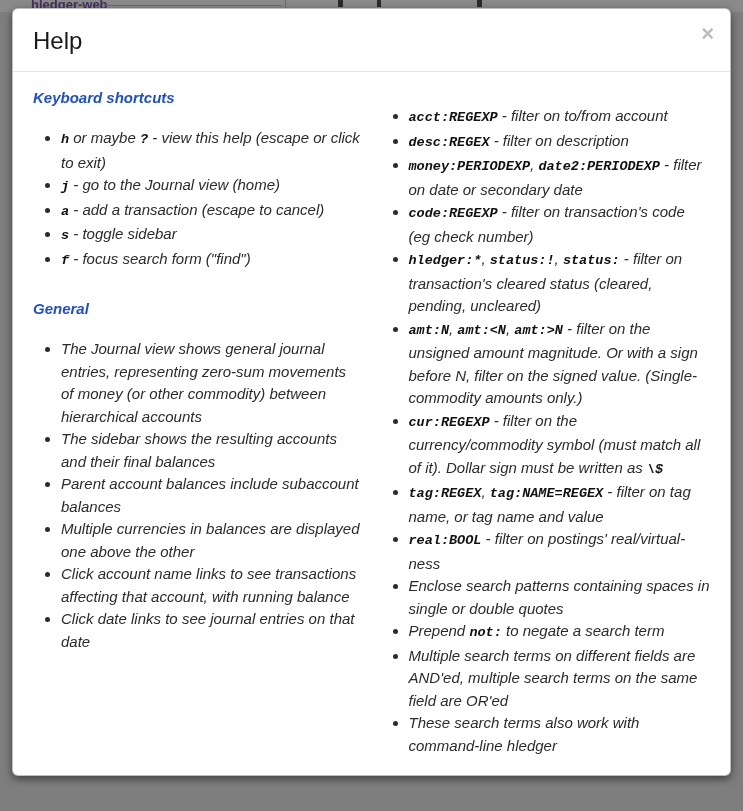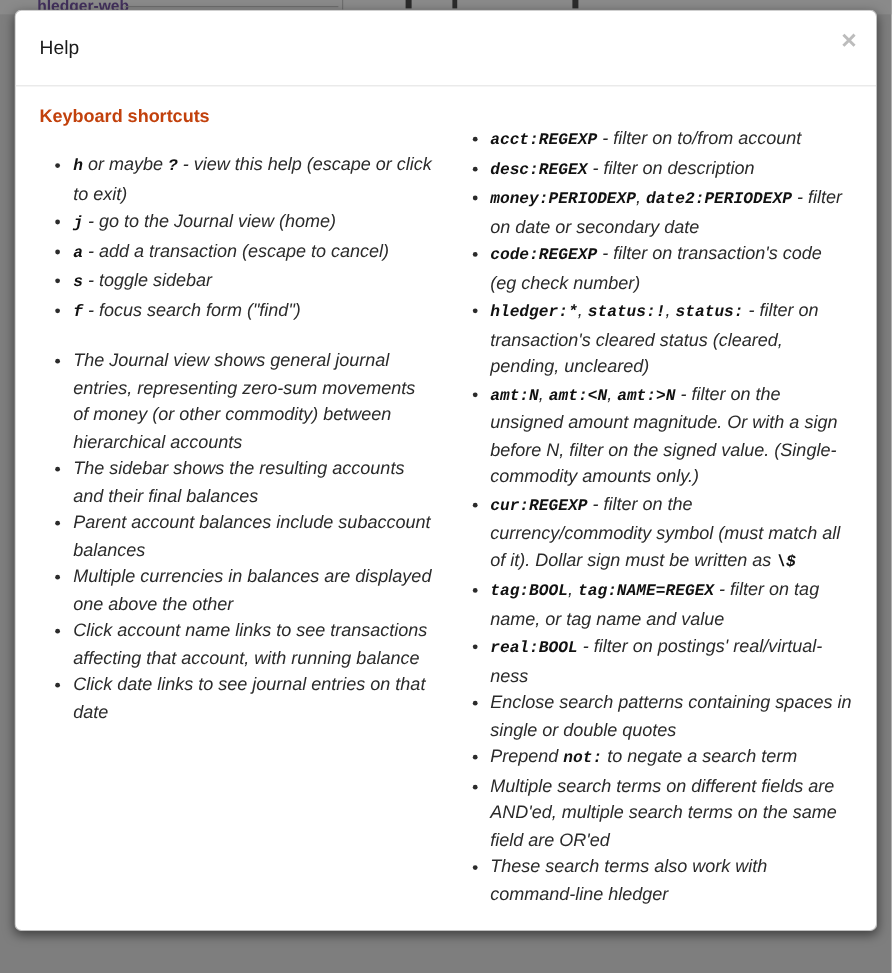--- a/index.html
+++ b/index.html
@@ -32,36 +32,36 @@
     border:1px solid rgba(0,0,0,.25);
     border-radius:6px;
     box-shadow:0 3px 9px rgba(0,0,0,.5);
   }
   .modal-header {
     position:relative;
     padding:17px 20px 15px 20px;
     border-bottom:1px solid #e5e5e5;
   }
   .modal-title {
-    font-size:16px; font-weight:500; line-height:30px; color:#1a1a1a;
+    font-size:24px; font-weight:500; line-height:30px; color:#1a1a1a;
   }
   .close-btn {
     position:absolute; top:14px; right:16px;
     background:none; border:none; cursor:pointer;
     font-family:"Liberation Sans", sans-serif;
     font-size:22px; font-weight:bold; color:#bcbcbc; line-height:22px;
   }
   .modal-body {
     padding:15px 20px 18px 20px;
     display:flex; gap:18px;
     font-size:15px;
   }
   .col { flex:1; min-width:0; }
   .sec-heading {
-    font-size:15px; font-weight:bold; line-height:22px; color:#c2410c;
+    font-size:15px; font-weight:bold; line-height:22px; color:#1d4ed8;font-style:italic;
   }
   .section + .section .sec-heading { margin-top:26px; }
   .help-list {
     margin:18px 0 0 0;
     padding-left:28px;
     list-style-type:disc;
   }
   .help-list li {
     line-height:22.5px;
     color:#2b2b2b;
@@ -97,41 +97,42 @@
         <div class="sec-heading">Keyboard shortcuts</div>
         <ul class="help-list">
             <li><code>h</code> or maybe <code>?</code> - view this help (escape or click to exit)</li>
             <li><code>j</code> - go to the Journal view (home)</li>
             <li><code>a</code> - add a transaction (escape to cancel)</li>
             <li><code>s</code> - toggle sidebar</li>
             <li><code>f</code> - focus search form ("find")</li>
           </ul>
       </div>
       <div class="section">
+        <div class="sec-heading">General</div>
         <ul class="help-list">
             <li>The Journal view shows general journal entries, representing zero-sum movements of money (or other commodity) between hierarchical accounts</li>
             <li>The sidebar shows the resulting accounts and their final balances</li>
             <li>Parent account balances include subaccount balances</li>
             <li>Multiple currencies in balances are displayed one above the other</li>
             <li>Click account name links to see transactions affecting that account, with running balance</li>
             <li>Click date links to see journal entries on that date</li>
           </ul>
       </div>
     </div>
     <div class="col">
       <div class="section">
         <ul class="help-list">
             <li><code>acct:REGEXP</code> - filter on to/from account</li>
             <li><code>desc:REGEX</code> - filter on description</li>
             <li><code>money:PERIODEXP</code>, <code>date2:PERIODEXP</code> - filter on date or secondary date</li>
             <li><code>code:REGEXP</code> - filter on transaction's code (eg check number)</li>
             <li><code>hledger:*</code>, <code>status:!</code>, <code>status:</code> - filter on transaction's cleared status (cleared, pending, uncleared)</li>
             <li><code>amt:N</code>, <code>amt:&lt;N</code>, <code>amt:&gt;N</code> - filter on the unsigned amount magnitude. Or with a sign before N, filter on the signed value. (Single-commodity amounts only.)</li>
             <li><code>cur:REGEXP</code> - filter on the currency/commodity symbol (must match all of it). Dollar sign must be written as <code>\$</code></li>
-            <li><code>tag:BOOL</code>, <code>tag:NAME=REGEX</code> - filter on tag name, or tag name and value</li>
+            <li><code>tag:REGEX</code>, <code>tag:NAME=REGEX</code> - filter on tag name, or tag name and value</li>
             <li><code>real:BOOL</code> - filter on postings' real/virtual-ness</li>
             <li>Enclose search patterns containing spaces in single or double quotes</li>
             <li>Prepend <code>not:</code> to negate a search term</li>
             <li>Multiple search terms on different fields are AND'ed, multiple search terms on the same field are OR'ed</li>
             <li>These search terms also work with command-line hledger</li>
           </ul>
       </div>
     </div>
   </div>
 </div>

